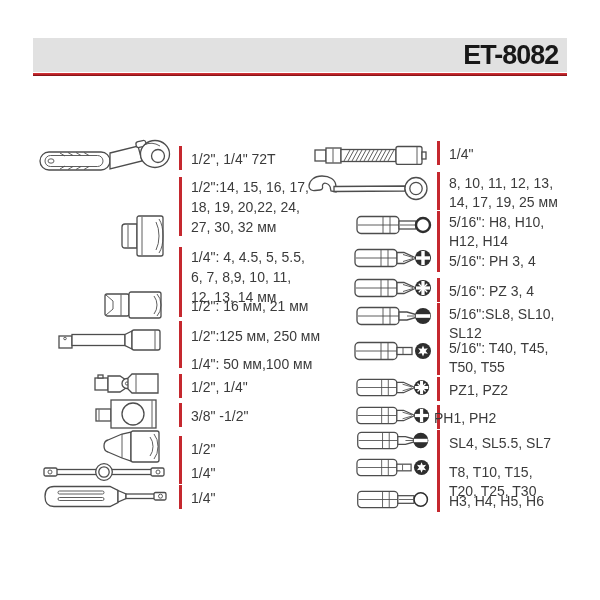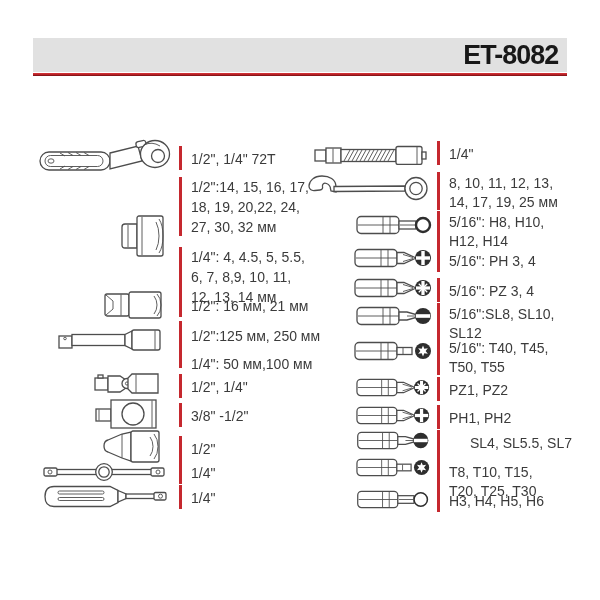--- a/index.html
+++ b/index.html
@@ -335,31 +335,31 @@
 <div class="abs spec" style="left:449px;top:380px">PZ1, PZ2</div>
 
 <div class="abs" style="left:356px;top:405px">
   <svg width="76" height="21" viewBox="0 0 80 22">
     <use href="#bit-body"></use>
       <use href="#tip-ph"></use>
       <use href="#ev-ph" x="58"></use>
   </svg>
 </div>
 <div class="abs tick" style="left:437px;top:405px;height:24px"></div>
-<div class="abs spec" style="left:449px;top:408px">PH1, PH2</div>
+<div class="abs spec" style="left:434px;top:408px">PH1, PH2</div>
 
 <div class="abs" style="left:356px;top:430px">
   <svg width="76" height="21" viewBox="0 0 78 22">
     <use href="#bit-body"></use>
       <use href="#tip-sl"></use>
       <use href="#ev-sl" x="56"></use>
   </svg>
 </div>
 <div class="abs tick" style="left:437px;top:430px;height:24px"></div>
-<div class="abs spec" style="left:470px;top:433px">SL4, SL5.5, SL7</div>
+<div class="abs spec" style="left:449px;top:433px">SL4, SL5.5, SL7</div>
 
 <div class="abs" style="left:356px;top:457px">
   <svg width="76" height="21" viewBox="0 0 80 22">
     <use href="#bit-body"></use>
       <use href="#tip-tx"></use>
       <use href="#ev-tx" x="58"></use>
   </svg>
 </div>
 <div class="abs tick" style="left:437px;top:451px;height:38px"></div>
 <div class="abs spec lh18" style="left:449px;top:463px">T8, T10, T15,

